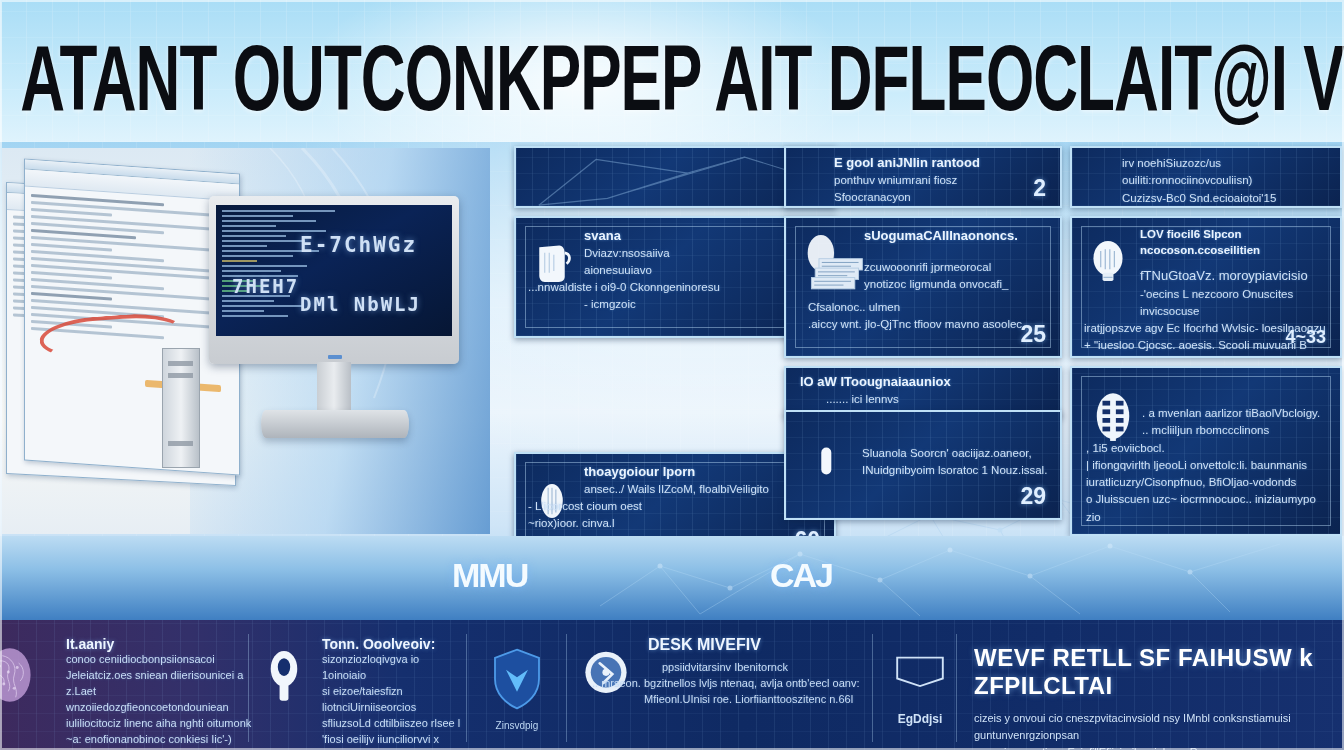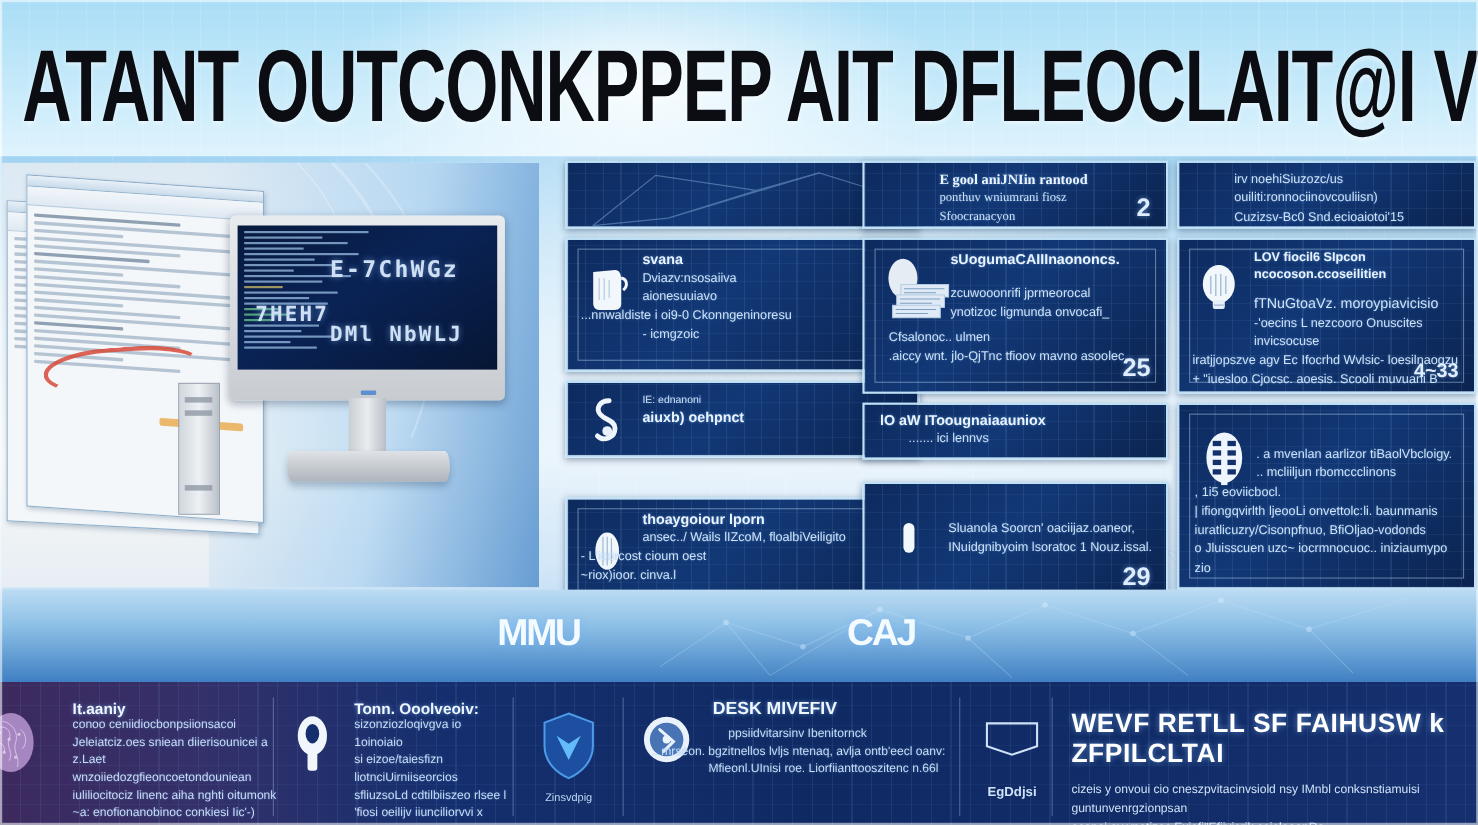--- a/index.html
+++ b/index.html
@@ -389,36 +389,20 @@
           <div class="card-text">
             <div class="card-title">svana</div>
             <div class="card-line">Dviazv:nsosaiiva</div>
             <div class="card-line">aionesuuiavo</div>
             <div class="card-line wide">...nnwaldiste i oi9-0 Ckonngeninoresu</div>
             <div class="card-line">- icmgzoic</div>
           </div>
         </div>
       </div>
 
-      <div class="card thin" style="top:200px;height:70px;">
-        <div class="blueprint"></div>
-        <div class="card-icon" style="top:8px;">
-          <svg viewBox="0 0 44 54" width="40" height="48">
-            <path d="M24 6 C14 6 10 14 15 20 C20 26 30 26 30 34 C30 44 18 48 12 42" fill="none" stroke="#eef5fc" stroke-width="5" stroke-linecap="round"></path>
-            <circle cx="22" cy="37" r="5" fill="#e9f2fb"></circle>
-          </svg>
-        </div>
-        <div class="card-body">
-          <div class="card-text">
-            <div class="card-line" style="font-size:9.5px">IE: ednanoni</div>
-            <div class="card-title">aiuxb) oehpnct</div>
-          </div>
-        </div>
-        <div class="card-badge" style="bottom:12px;">15</div>
-      </div>
 
       <div class="card" style="top:278px;height:112px;margin-top:28px;">
         <div class="blueprint"></div>
         <div class="inner-frame"></div>
         <div class="card-icon" style="top:20px;">
           <svg viewBox="0 0 44 54" width="34" height="46">
             <ellipse cx="22" cy="27" rx="14" ry="22" fill="#f1f6fb"></ellipse>
             <path d="M17 10 L17 44 M22 10 L22 44 M27 12 L27 42" stroke="#9db8d4" stroke-width="1.4"></path>
           </svg>
         </div>
@@ -432,21 +416,21 @@
         </div>
         <div class="card-badge">60</div>
       </div>
     </div>
 
     <div class="col c2">
 
       <div class="card" style="top:0;height:62px;">
         <div class="blueprint"></div>
         <div class="card-body" style="padding:6px 12px;">
-          <div class="card-text" style="margin-left:56px;font-family:Liberation Serif, serif;">
+          <div class="card-text" style="margin-left:36px;">
             <div class="card-title">E gool aniJNIin rantood</div>
             <div class="card-line">ponthuv wniumrani fiosz</div>
             <div class="card-line">Sfoocranacyon</div>
           </div>
         </div>
         <div class="card-badge" style="bottom:4px;">2</div>
       </div>
 
       <div class="card" style="top:70px;height:142px;">
         <div class="blueprint"></div>
@@ -479,21 +463,21 @@
       <div class="card thin" style="top:220px;height:52px;">
         <div class="blueprint"></div>
         <div class="card-body" style="padding:5px 10px;">
           <div class="card-text" style="margin-left:4px;">
             <div class="card-title">lO aW IToougnaiaauniox</div>
             <div class="card-line" style="margin-left:26px">....... ici lennvs</div>
           </div>
         </div>
       </div>
 
-      <div class="card" style="top:292px;height:110px;padding-left:32px;">
+      <div class="card" style="top:264px;height:110px;padding-left:32px;">
         <div class="blueprint"></div>
         <div class="card-icon" style="top:22px;left:18px;">
           <svg viewBox="0 0 44 54" width="26" height="50">
             <rect x="14" y="4" width="17" height="46" rx="8.5" fill="#f3f8fd"></rect>
           </svg>
         </div>
         <div class="card-body">
           <div class="card-text" style="margin-left:64px;margin-top:24px;">
             <div class="card-line">Sluanola Soorcn' oaciijaz.oaneor,</div>
             <div class="card-line">INuidgnibyoim lsoratoc 1 Nouz.issal.</div>

